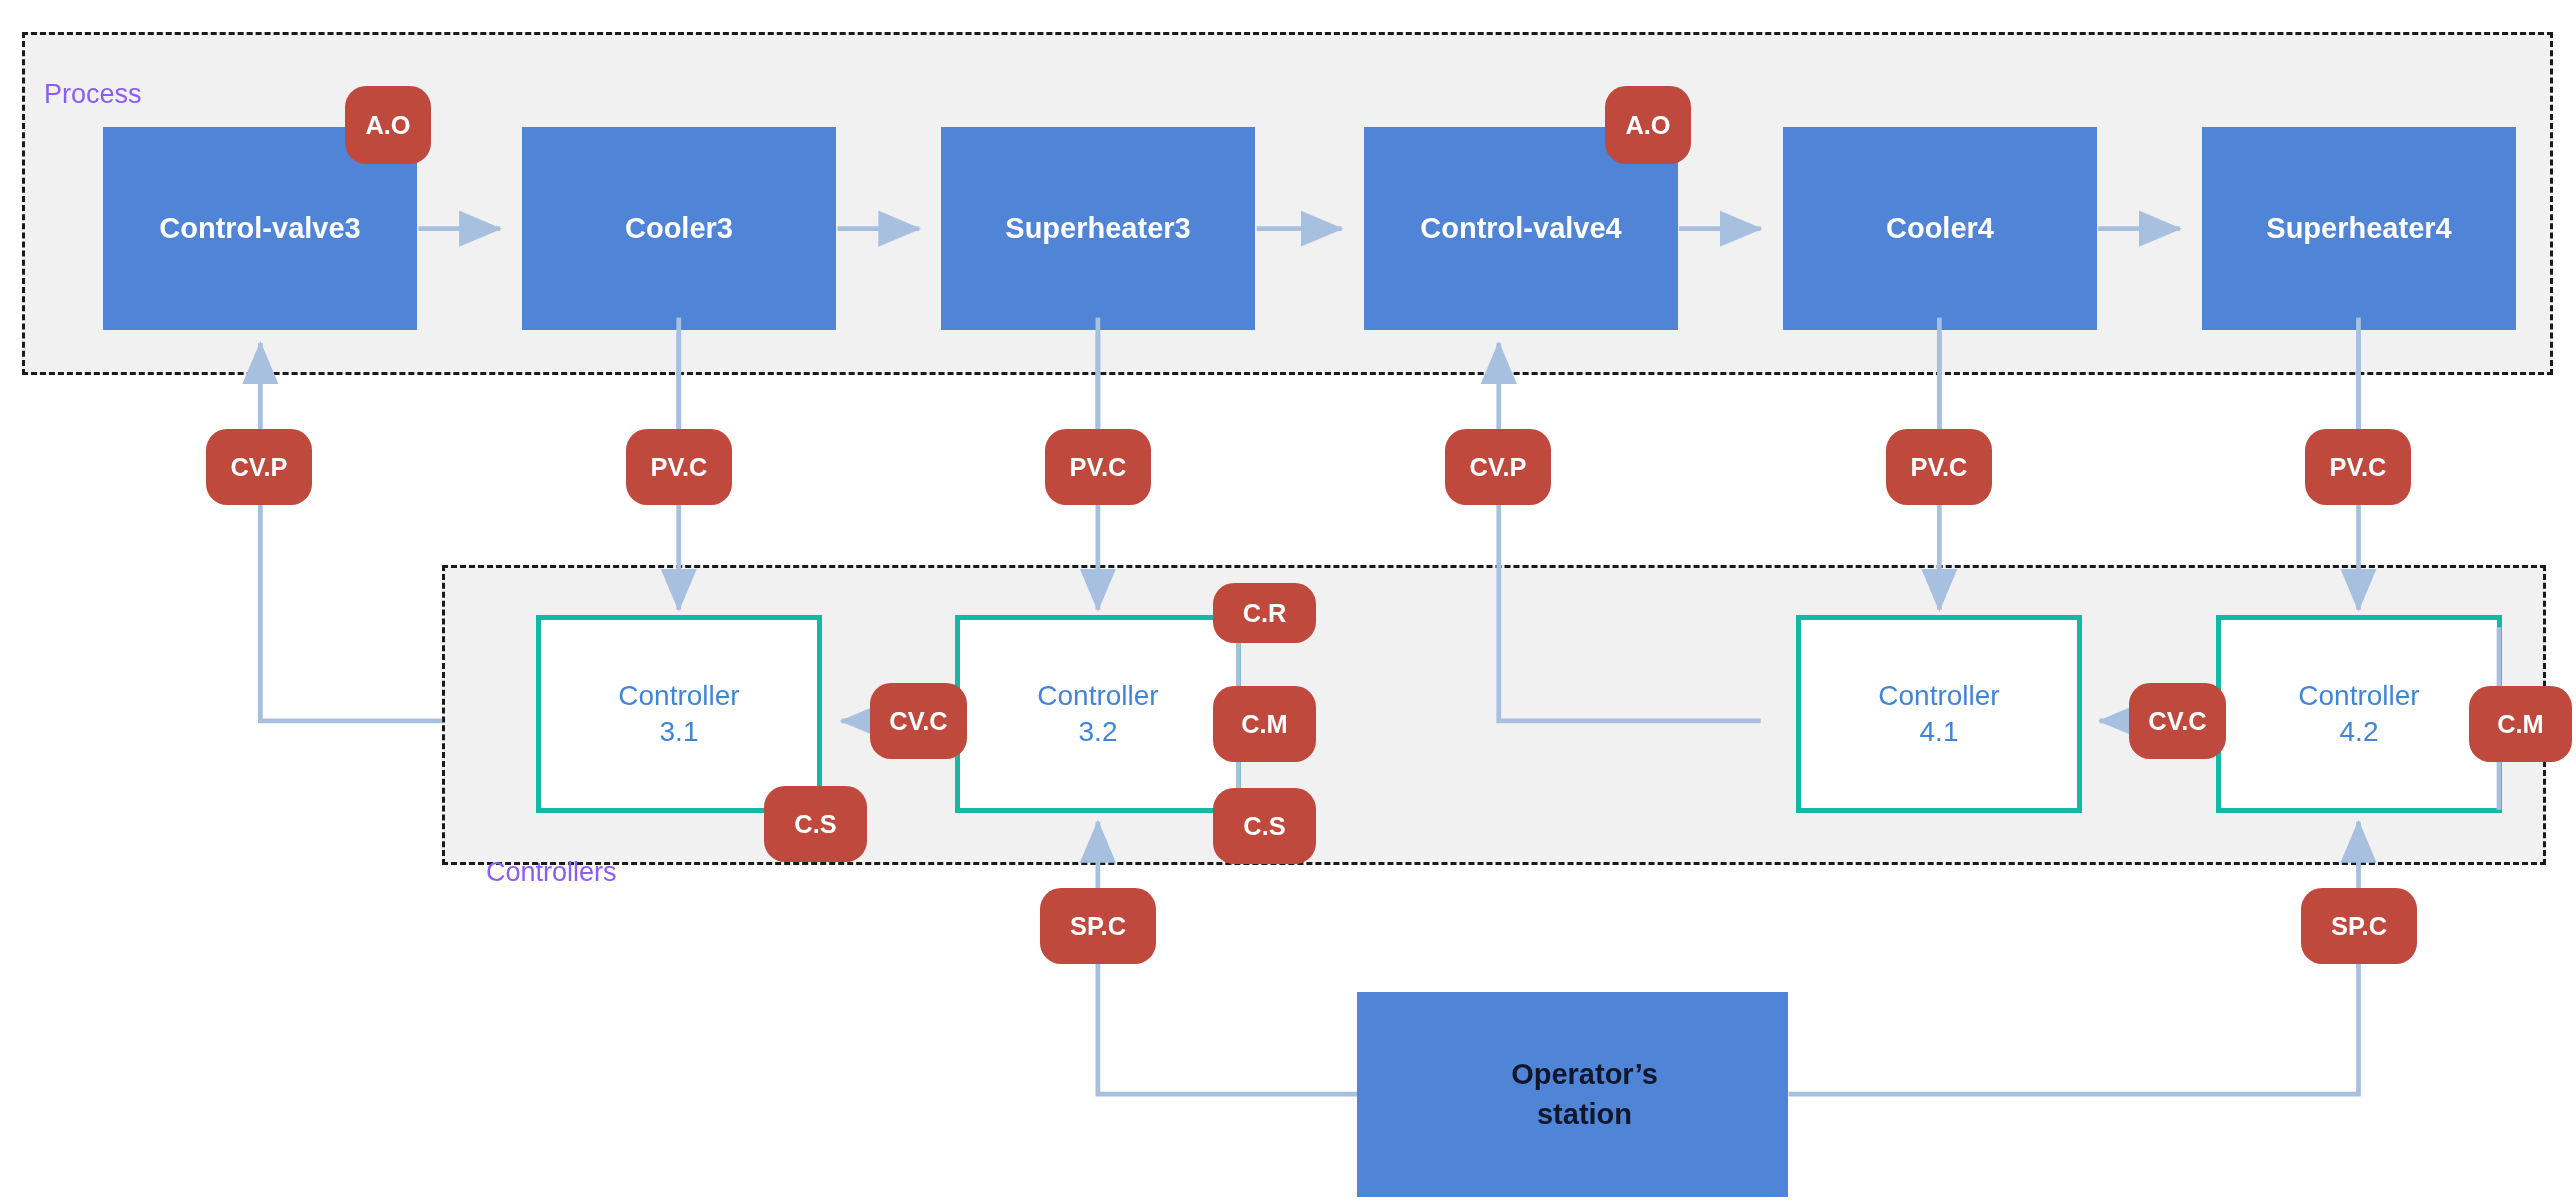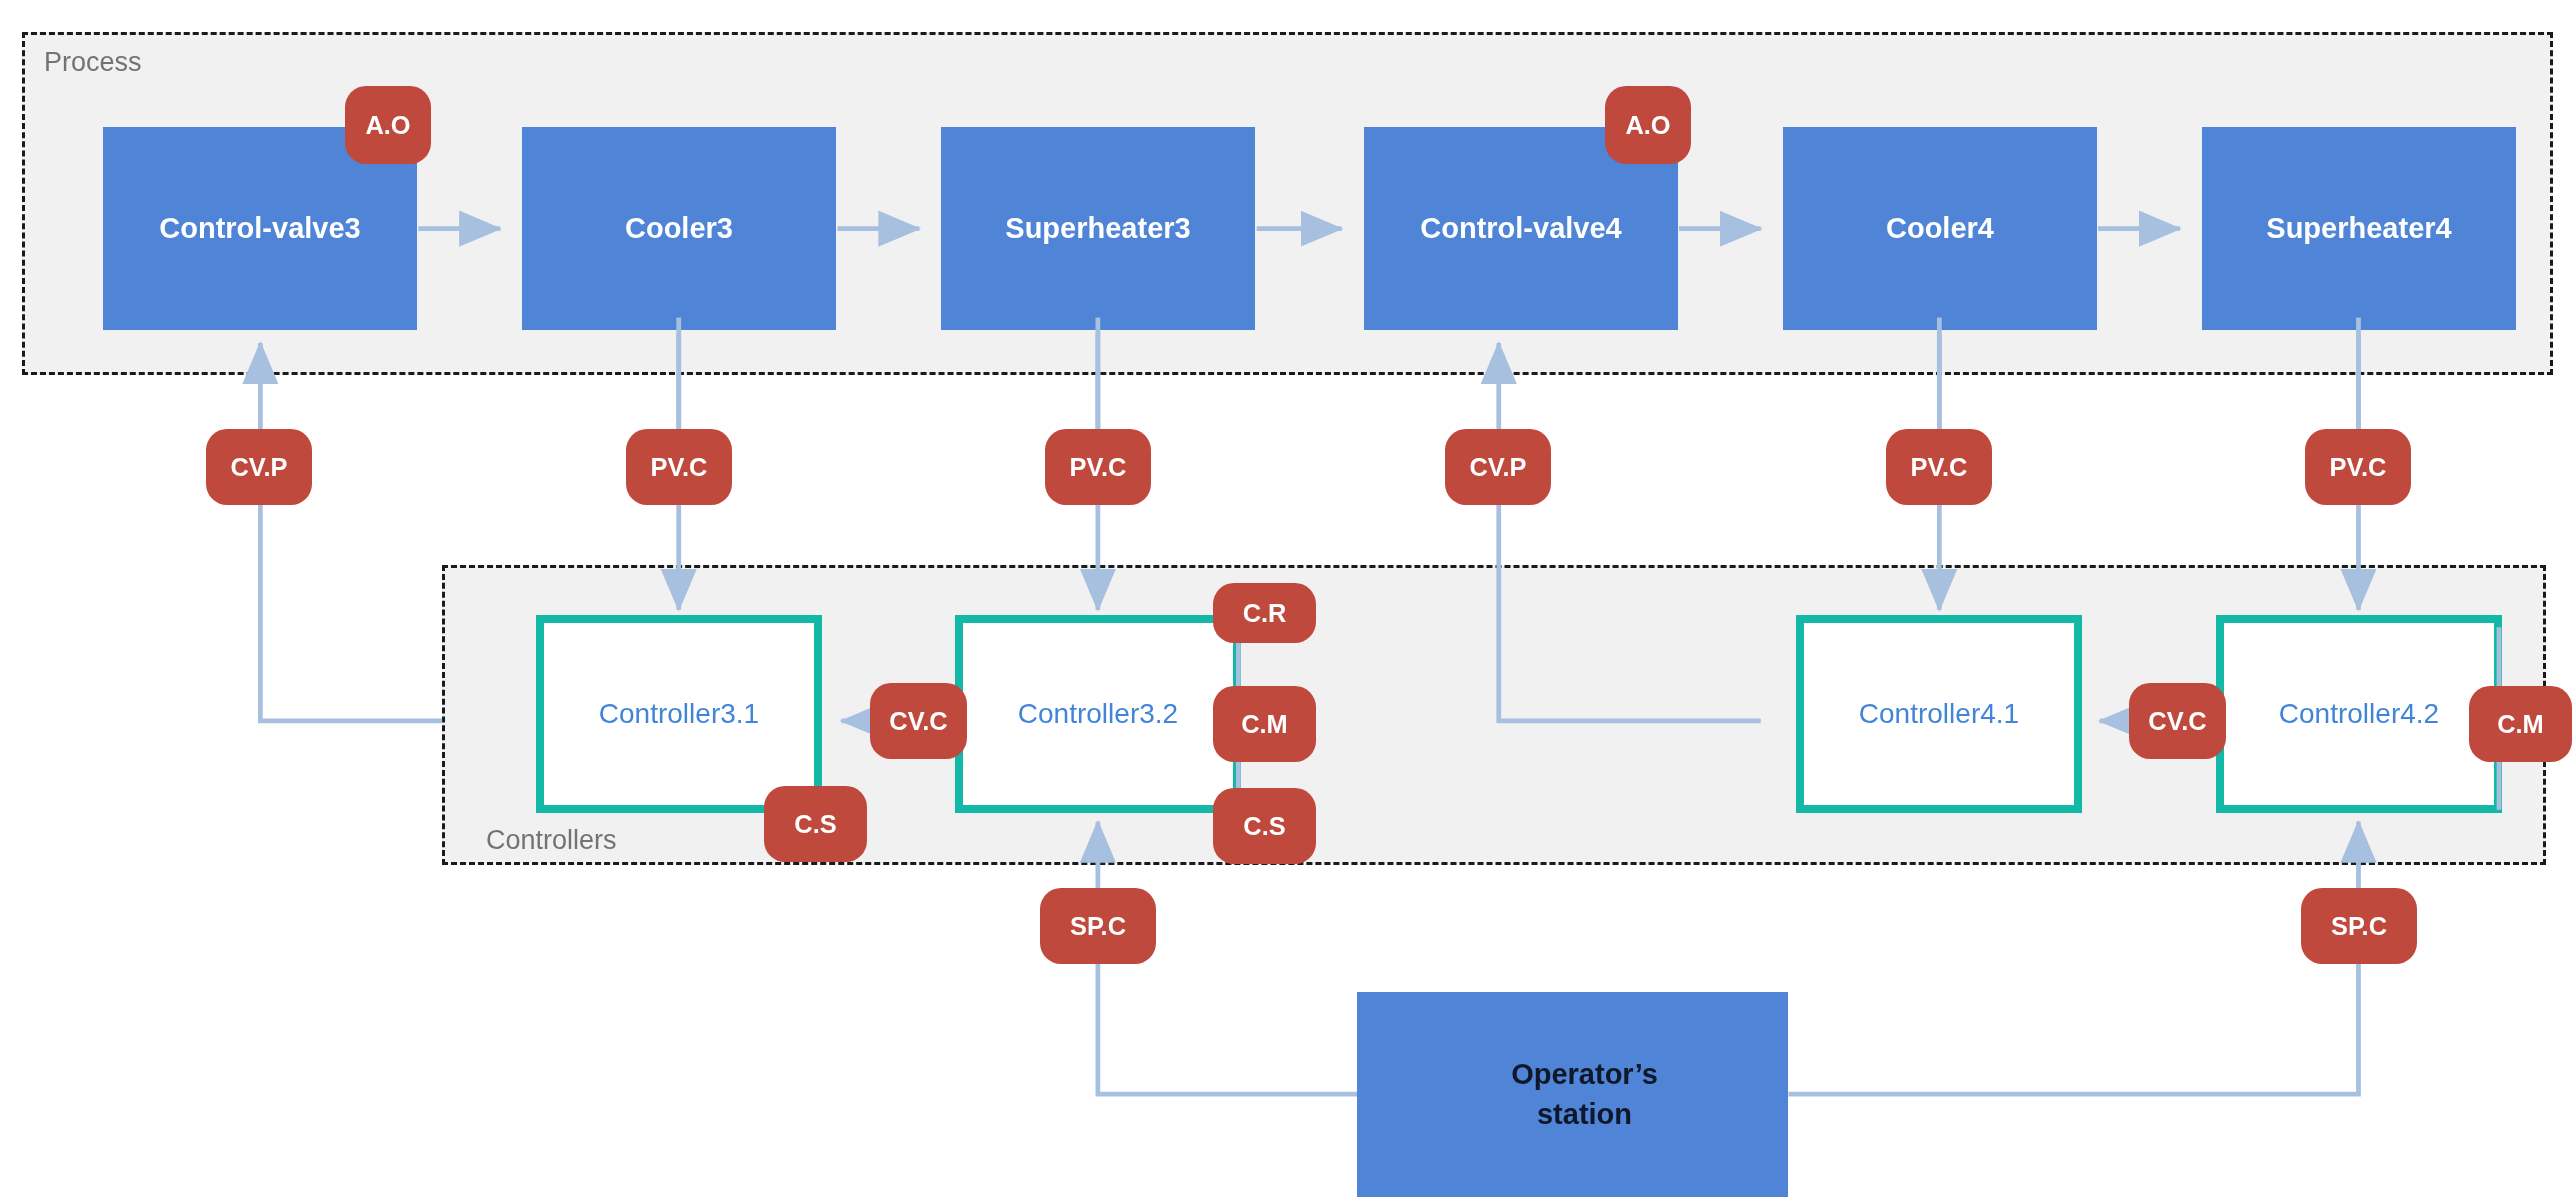--- a/index.html
+++ b/index.html
@@ -18,24 +18,25 @@
   
   .group {
     position: absolute;
     background: #f1f1f1;
     border: 3.2px dashed #1a1a1a;
     box-sizing: border-box;
   }
   .group-label {
     position: absolute;
     font-size: 27px;
-    color: #737373;
+    color: #8b5cf6;
     font-family: "Liberation Sans", sans-serif;
     white-space: nowrap;
     line-height: 1;
+    margin-top: 32px;
   }
   
   .pblock {
     position: absolute;
     background: #4F84D6;
     color: #ffffff;
     font-weight: bold;
     font-size: 29px;
     line-height: 1.25;
     display: flex;
@@ -45,25 +46,26 @@
     text-align: center;
     box-sizing: border-box;
     z-index: 6;
   }
   .pblock .l1 { display:block; }
   .pblock .l2 { display:block; }
   
   .cblock {
     position: absolute;
     background: #ffffff;
-    border: 8px solid #14b8a6;
+    border: 5px solid #14b8a6;
     color: #4285d8;
     font-size: 28px;
     line-height: 1.3;
     display: flex;
+    flex-direction: column;
     align-items: center;
     justify-content: center;
     text-align: center;
     box-sizing: border-box;
     z-index: 5;
   }
   
   .opstation {
     position: absolute;
     background: #4F84D6;

